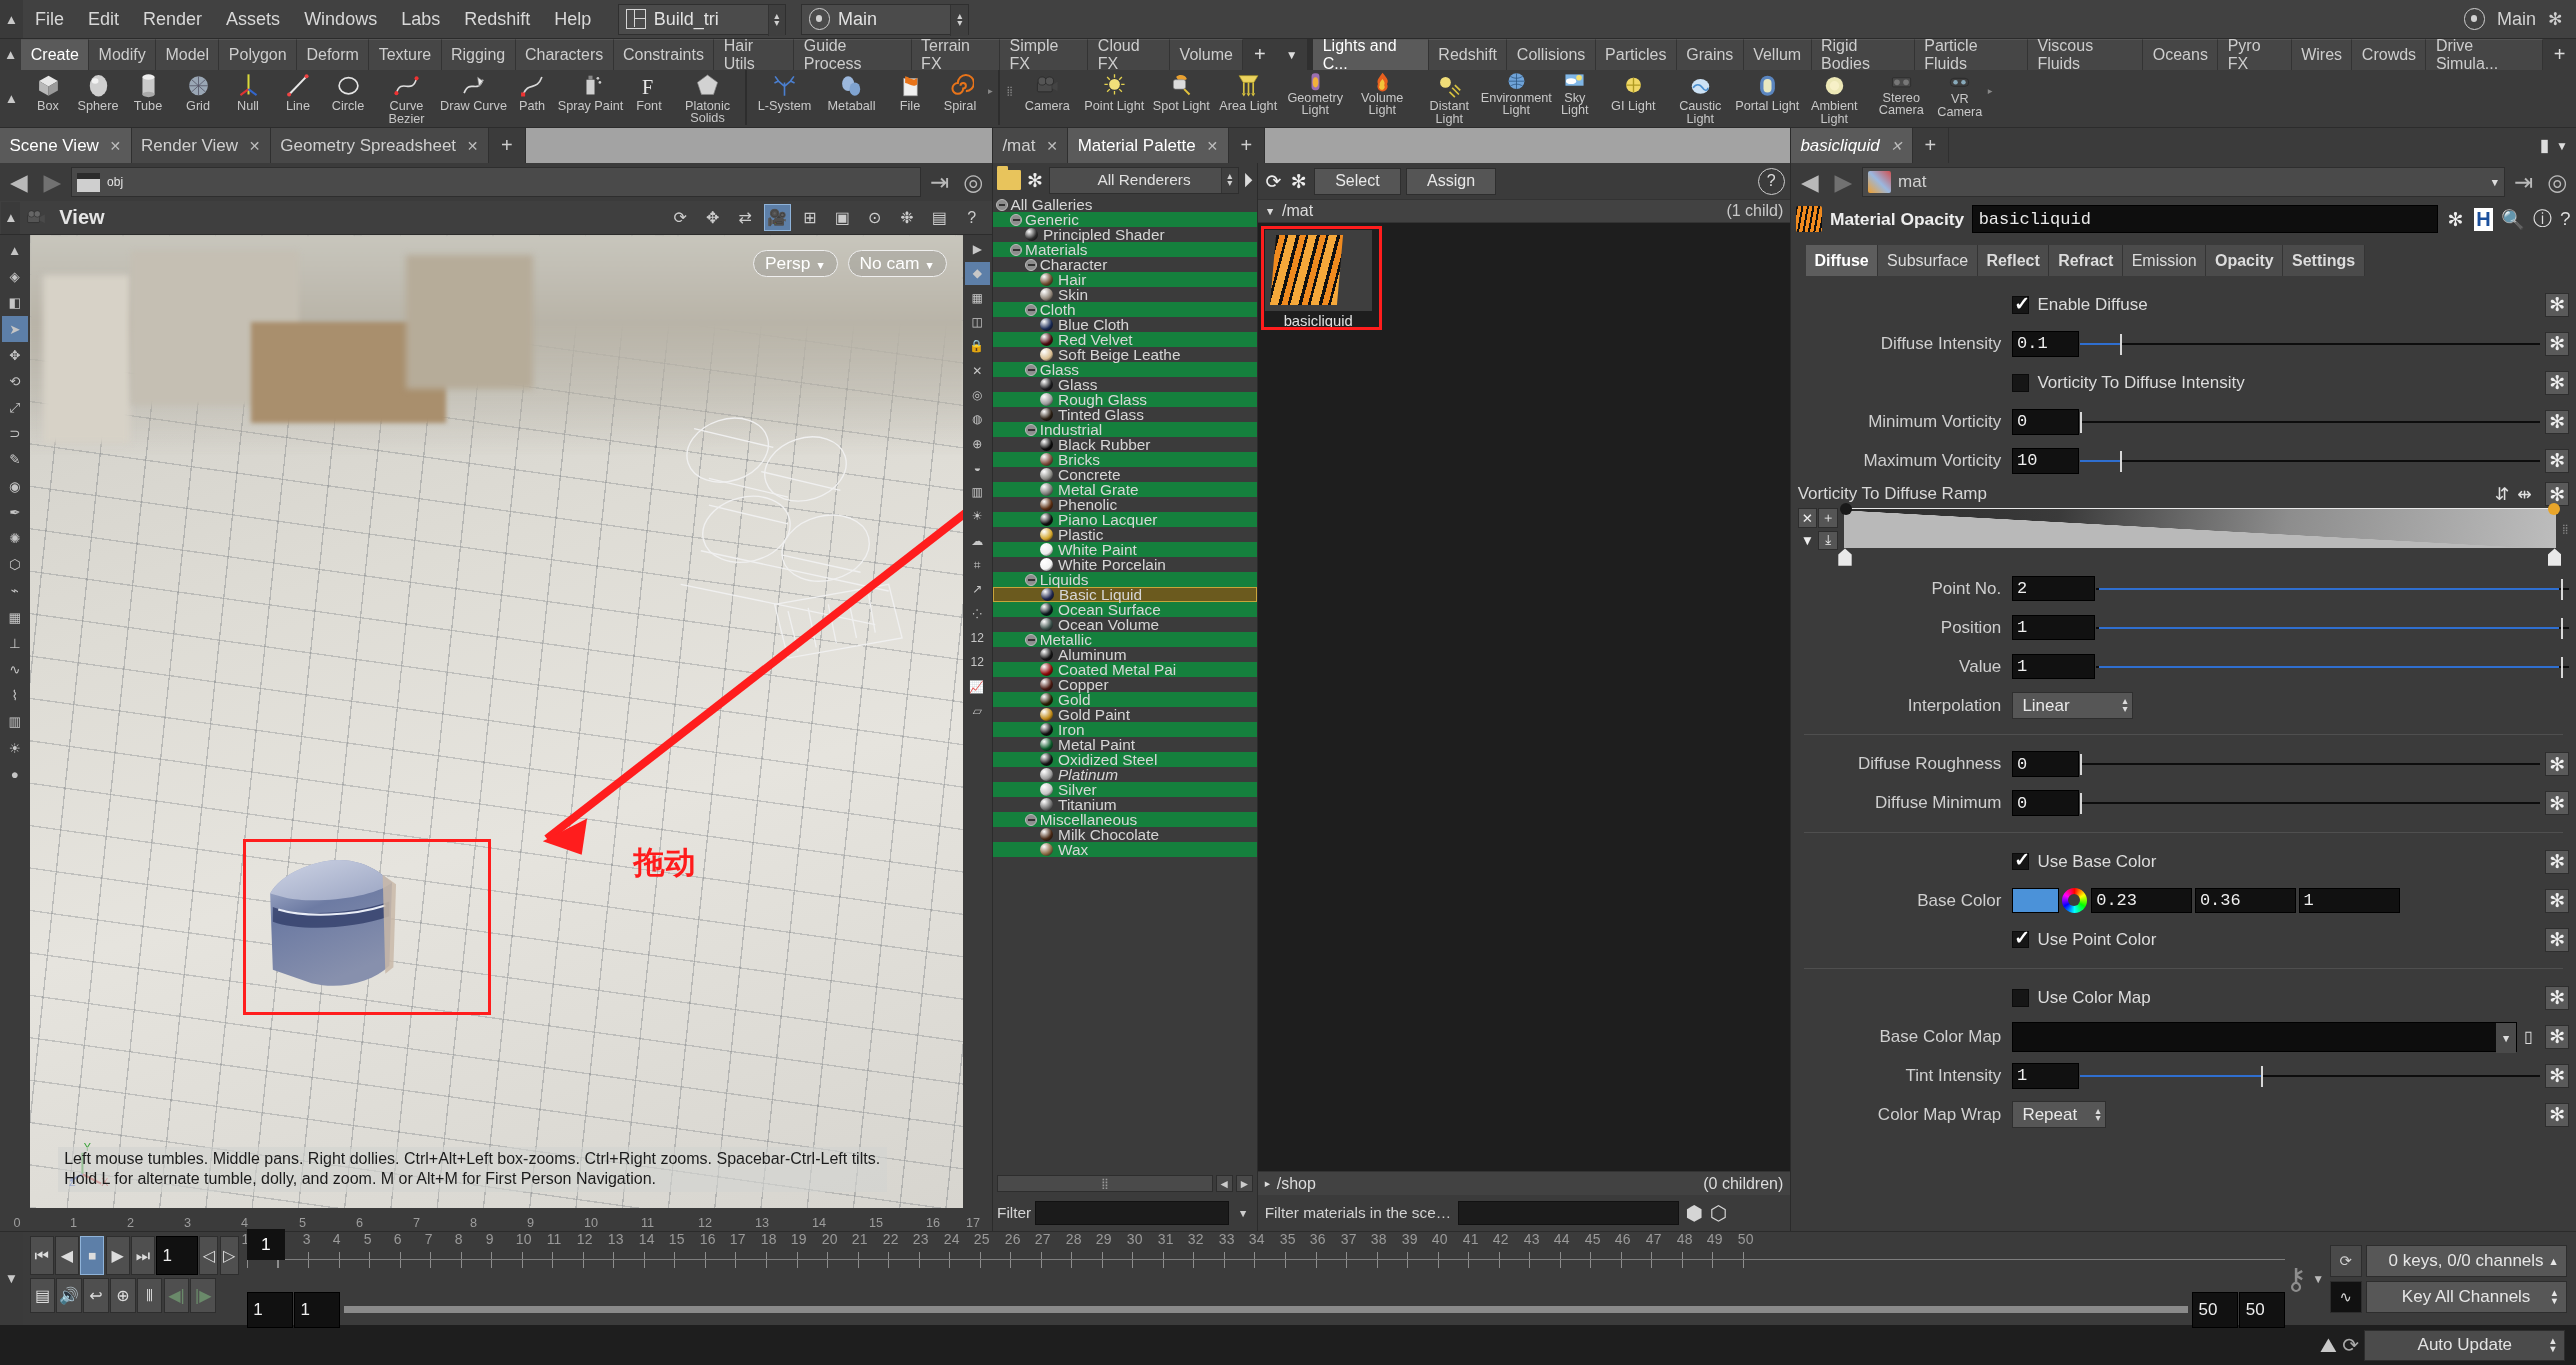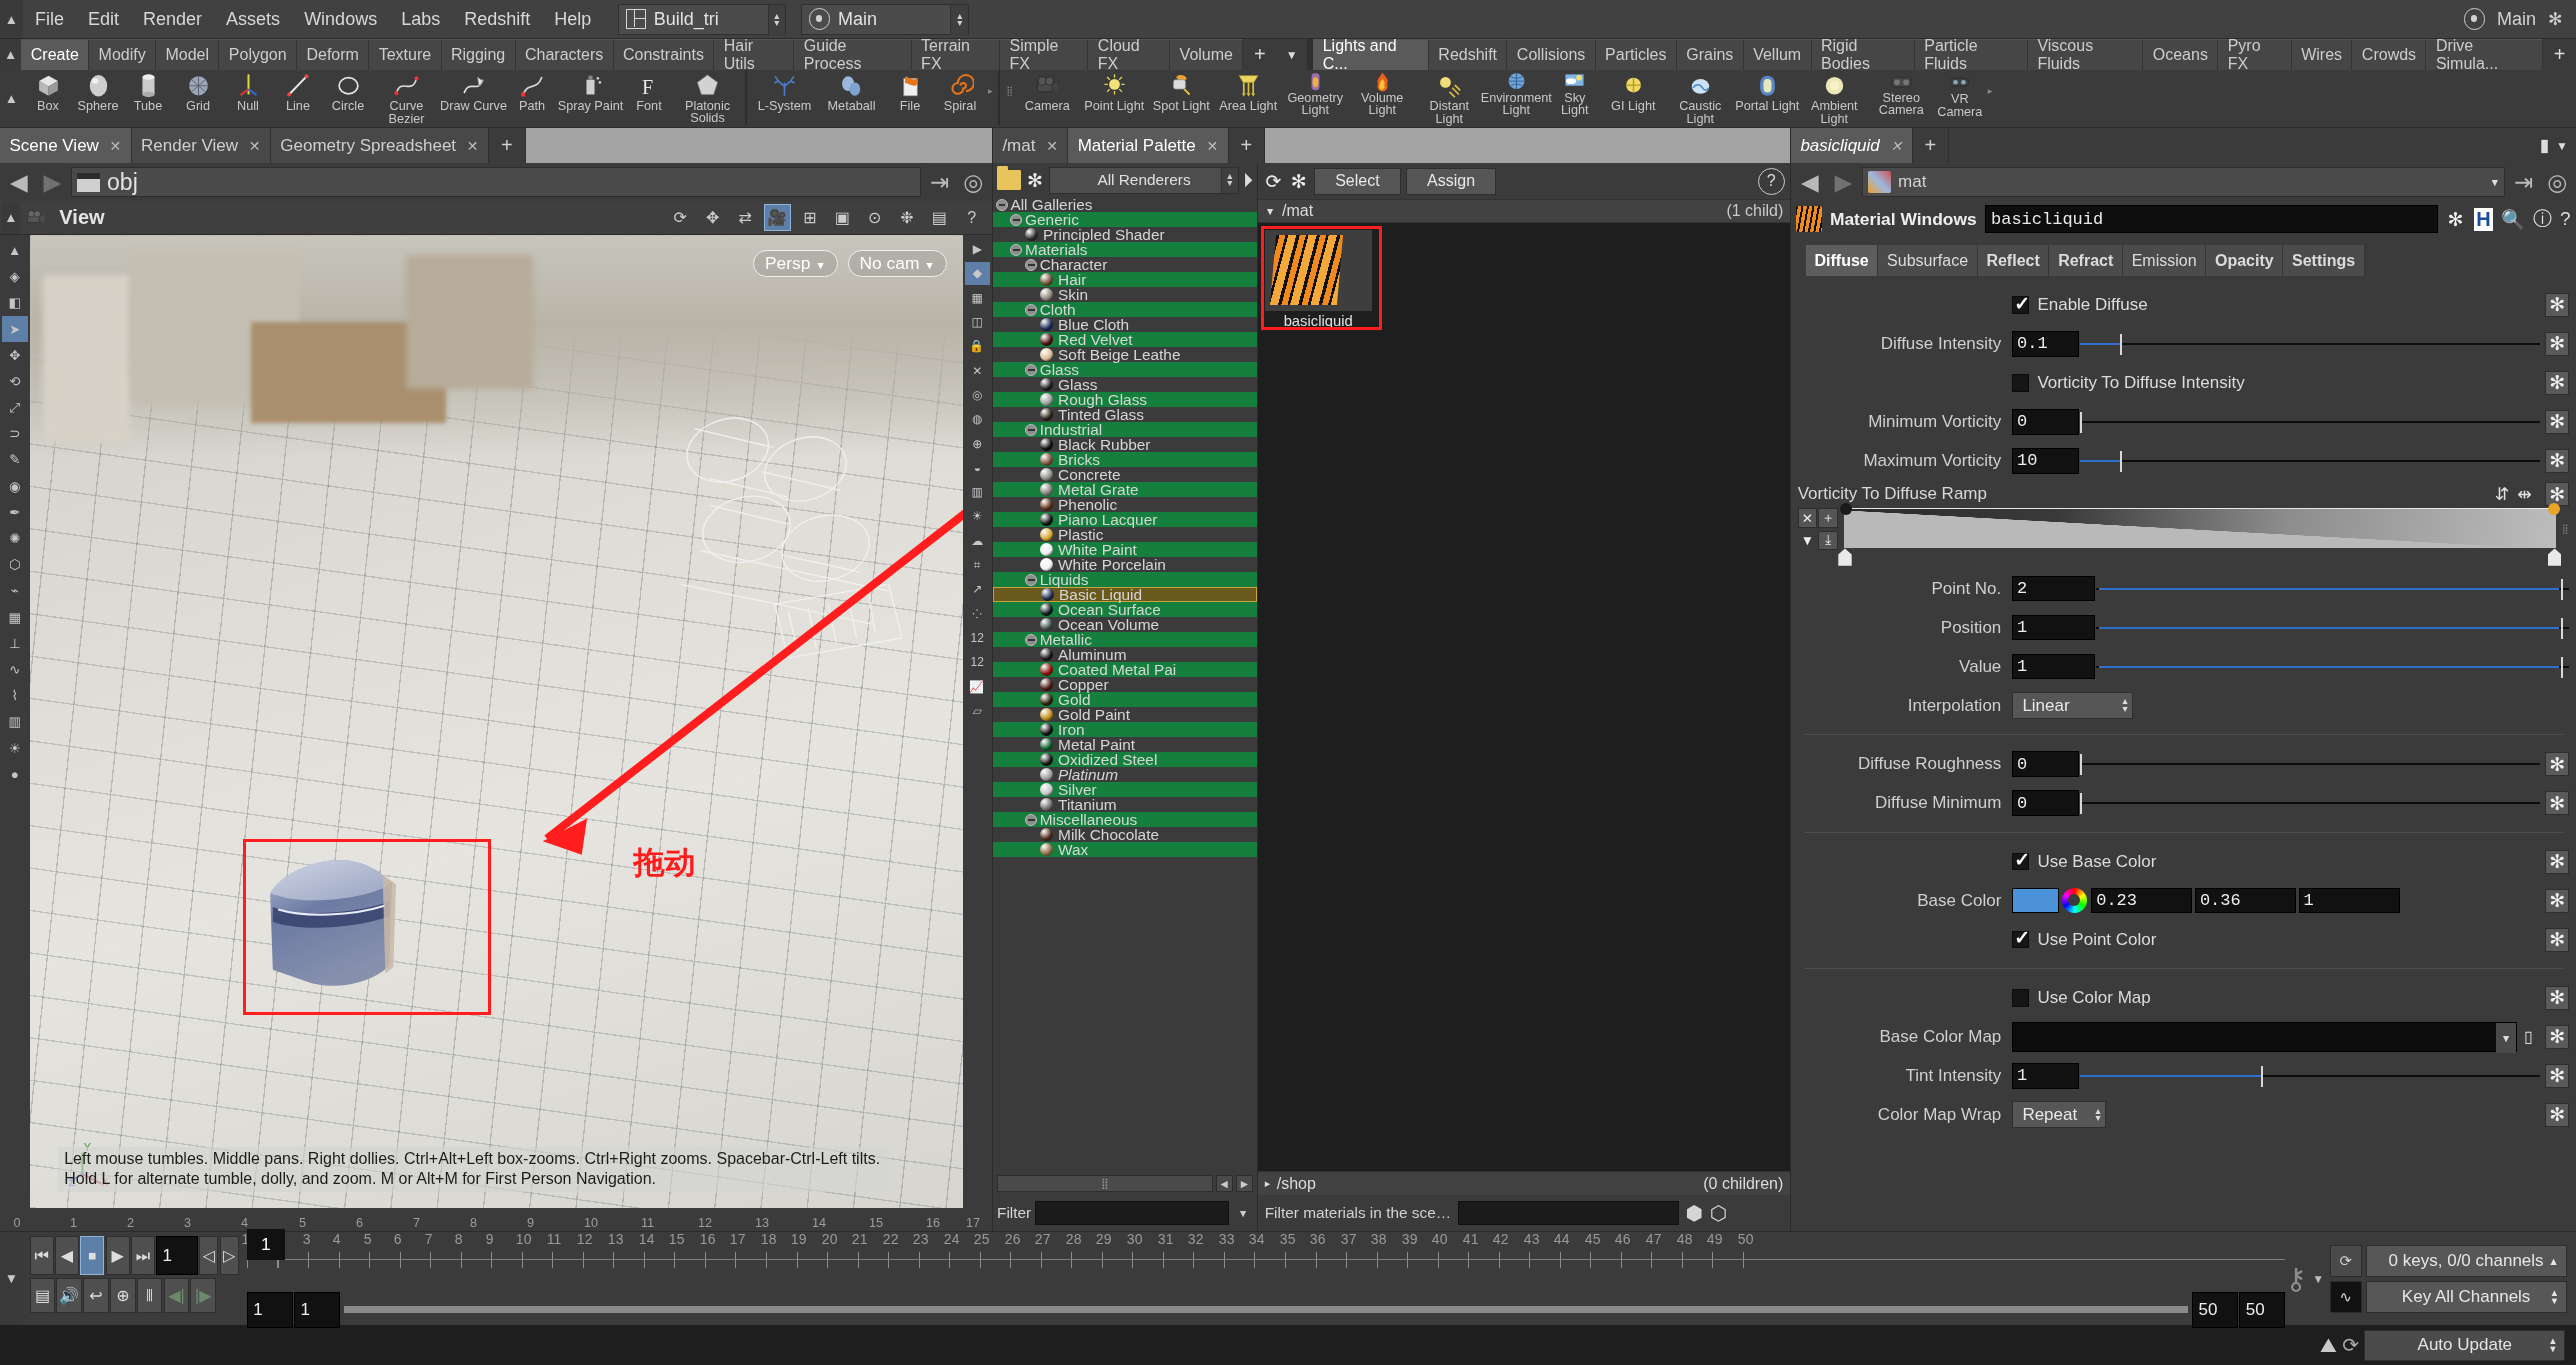--- a/index.html
+++ b/index.html
@@ -62,21 +62,21 @@
   .ptab .x { margin-left:10.7px; font-size:14px; color:#bdbdbd;}
   .ptab.plus { background:#3b3b3b; font-size:20px; padding:0 12px;}
 
   .pathbar { height:38px; background:#3b3b3b; display:flex; align-items:center; padding:0 4px; gap:4px;}
   .navarrow { width:29.5px; height:27px; display:flex; align-items:center; justify-content:center; font-size:23px; color:#b9b9b9;}
   .navarrow.dim { color:#717171;}
   .pathfield { flex:1 1 auto; height:29.5px; background:#4a4a4a; border:0.7px solid #2e2e2e; display:flex; align-items:center;
                padding-left:5.4px; gap:6.7px;}
   .clap { width:23px;height:19px;background:#cfcfcf;position:relative;}
   .clap:before{content:'';position:absolute;top:0;left:0;width:23px;height:6px;background:#2c2c2c;}
-  .pathfield .ptxt { font-size:23px; color:#e3e3e3;}
+  .pathfield .ptxt { font-size:12px; color:#e3e3e3;}
 
   .viewbar { height:34px; background:#3f3f3f; display:flex; align-items:center; padding-left:1.3px; gap:2.7px;
              border-bottom:0.7px solid #2c2c2c;}
   .viewbar .lbl { font-size:20px; color:#e5e5e5; font-weight:bold; margin-left:6.7px;}
   .vb-icon { width:27px; height:27px; display:flex; align-items:center; justify-content:center; font-size:16px; color:#ccc;}
   .vb-icon.sel { background:#5d7fa8; border:0.7px solid #8fb3d9;}
 
   .viewwrap { flex:1 1 auto; display:flex; min-height:0; position:relative; }
   .lefttools { width:29.5px; background:#3b3b3b; display:flex; flex-direction:column; align-items:center; padding-top:2.7px; gap:0.7px;
                overflow:hidden;}
@@ -1124,21 +1124,21 @@
           <span style="width:23px;height:21.5px;display:inline-block;background:linear-gradient(45deg,#f0a030,#9ab8e0,#d05050);border-radius:2px"></span>
           <span class="ptxt">mat</span>
           <span style="position:absolute;right:4px;font-size:10.7px;color:#ddd">▼</span>
         </div>
         <div class="navarrow">⇥</div>
         <div class="navarrow">◎</div>
       </div>
 
       <div class="r-node">
         <span style="width:25.5px;height:25.5px;display:inline-block;background:repeating-linear-gradient(100deg,#111 0 2px,#f08a1e 2px 5.4px);border-radius:2px"></span>
-        <span class="nlabel">Material Windows</span>
+        <span class="nlabel">Material Opacity</span>
         <div class="r-namefield">basicliquid</div>
         <span class="gear">✻</span>
         <span style="font-size:20px;font-weight:bold;color:#1b4f9c;background:#fff;padding:0 2.7px">H</span>
         <span style="font-size:19px;color:#ddd">🔍</span>
         <span style="font-size:19px;color:#ddd">ⓘ</span>
         <span style="font-size:19px;color:#ddd">?</span>
       </div>
 
 
       <div class="r-tabs3">

